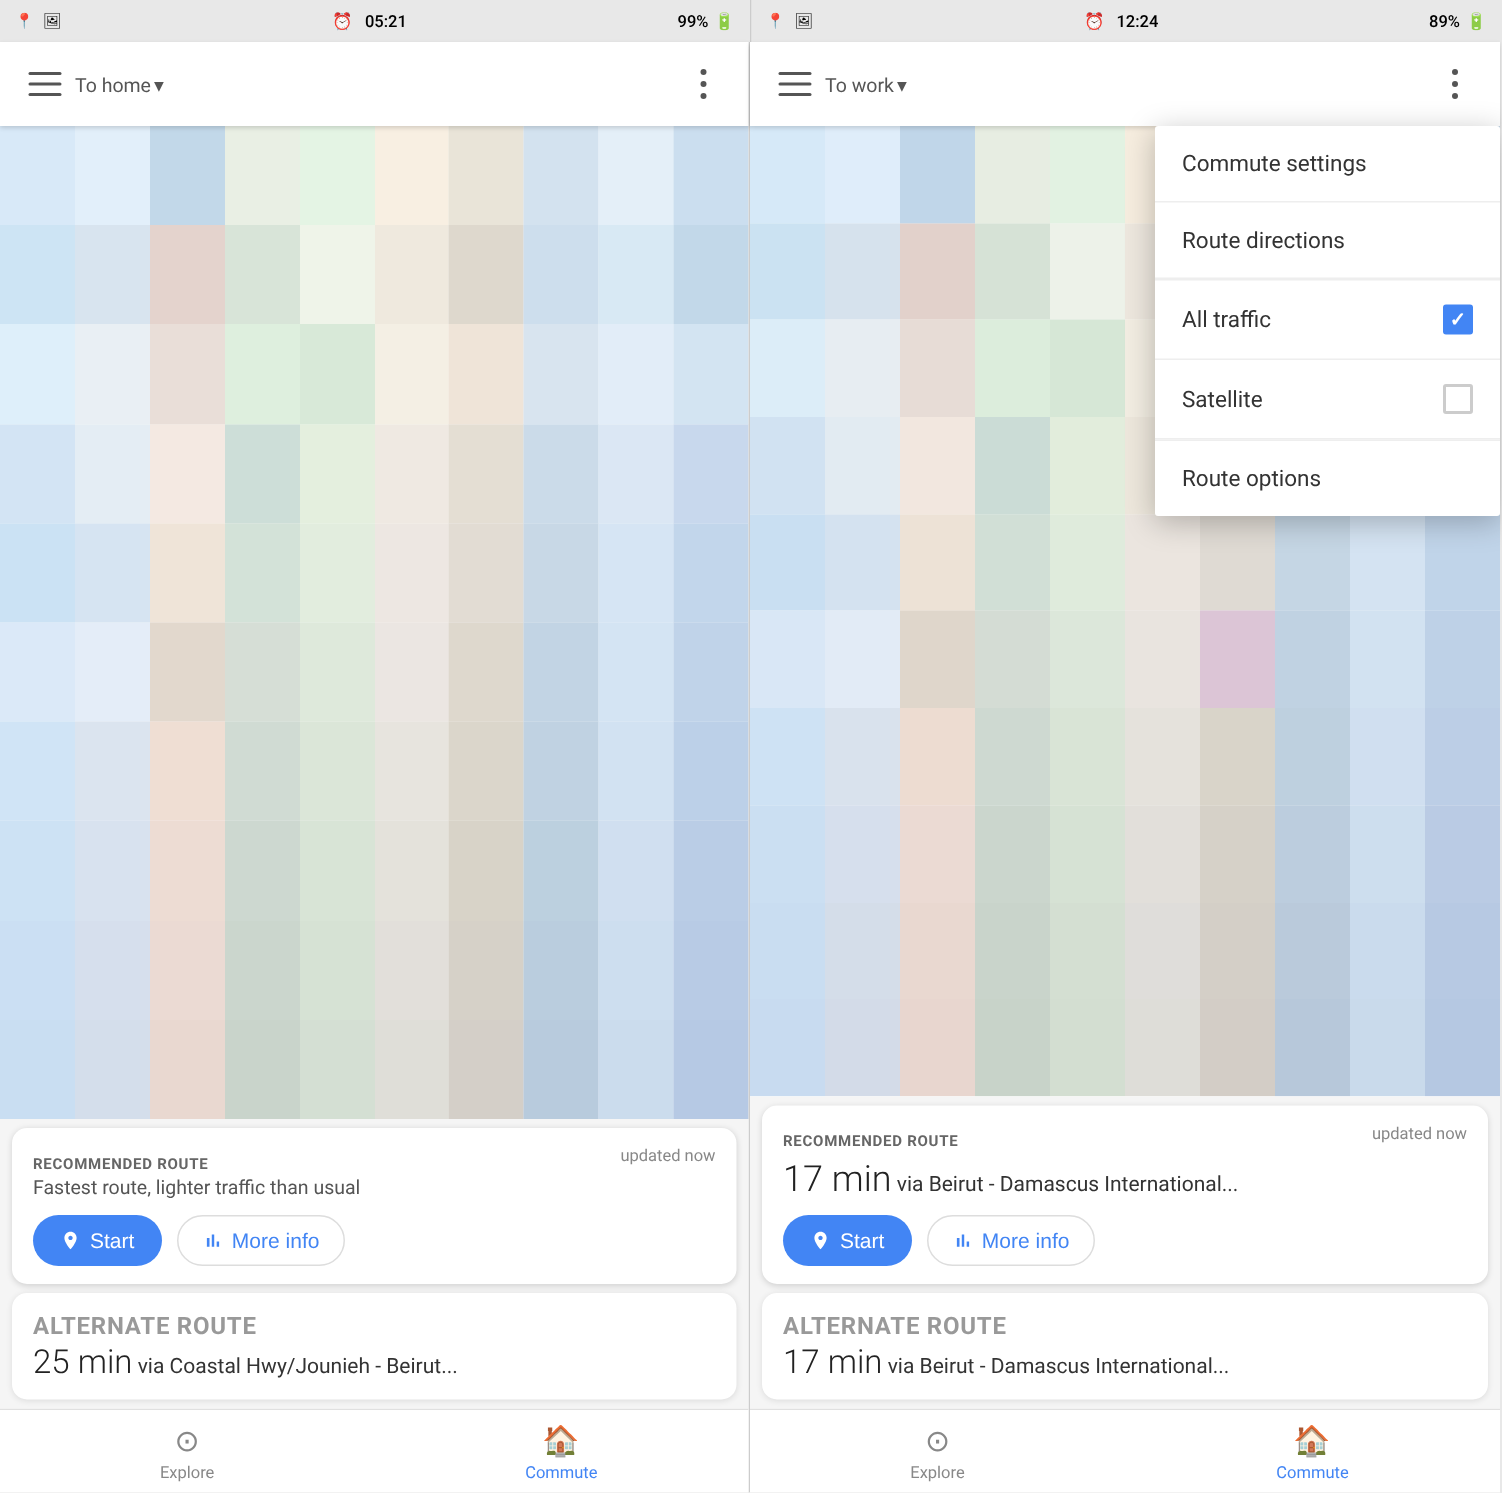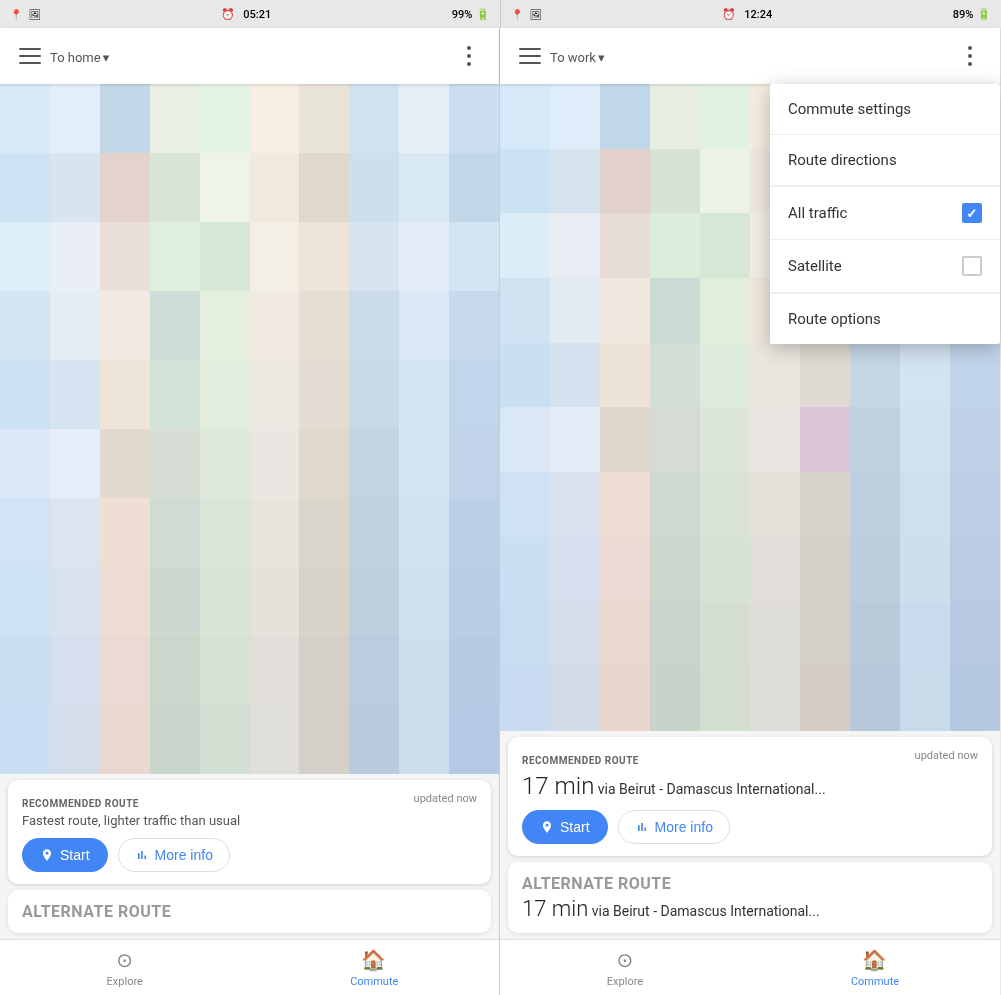--- a/index.html
+++ b/index.html
@@ -454,20 +454,24 @@
             <svg width="14" height="14" viewBox="0 0 24 24" fill="#4285f4">
                 <path d="M5 9.2h3V19H5V9.2zM10.6 5h2.8v14h-2.8V5zm5.6 8H19v6h-2.8v-6z"></path>
               </svg>
             <span>More info</span>
           </button>
         </div>
       </div>
 
       <div class="alt-card">
         <div class="alt-label">ALTERNATE ROUTE</div>
+        <div class="alt-time-row">
+          <span class="time-bold">25 min</span>
+          <span>via Coastal Hwy/Jounieh - Beirut...</span>
+        </div>
       </div>
     </div>
 
     <div class="nav-bar">
       <div class="nav-item">
         <span class="nav-icon">⊙</span>
         <span class="nav-item-label">Explore</span>
       </div>
       <div class="nav-item">
         <span class="nav-icon active">🏠</span>

